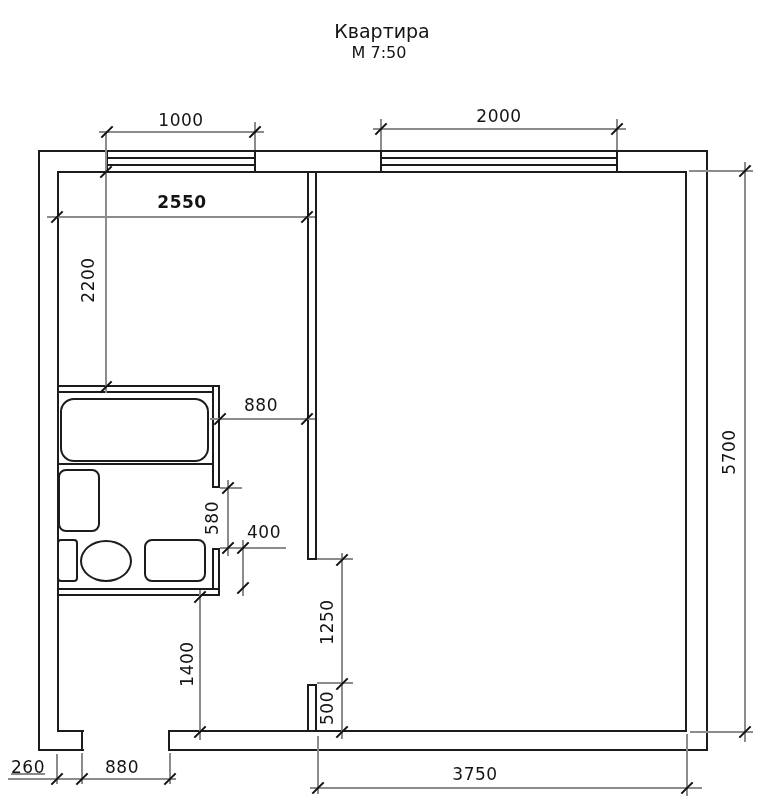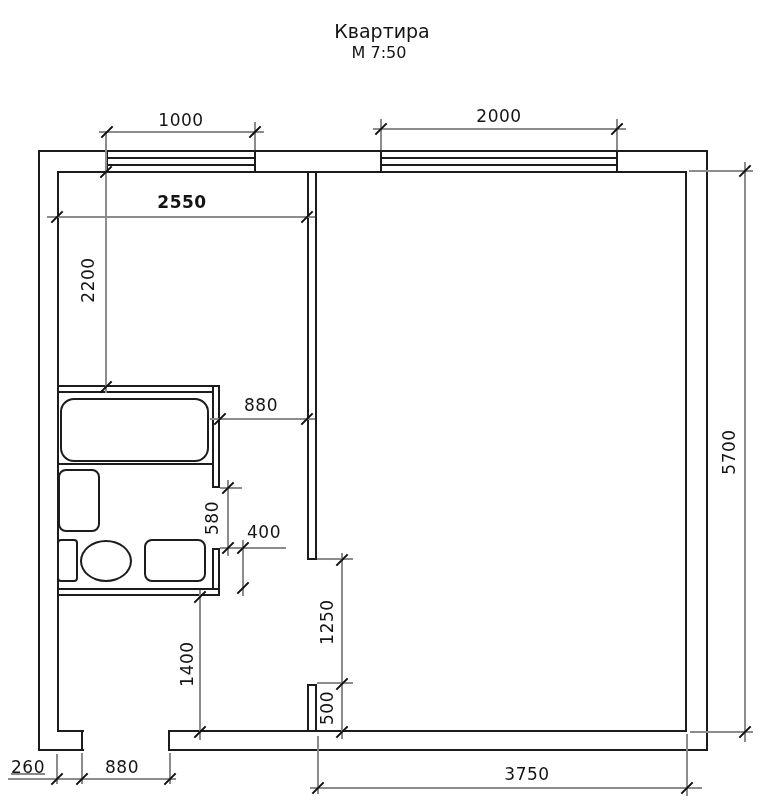--- a/index.html
+++ b/index.html
@@ -122,16 +122,16 @@
   <div class="dtx" style="left:182px;top:192px;font-weight:bold;">2550</div>
   <div class="dtx v" style="left:88px;top:270px;">2200</div>
   <div class="dtx" style="left:261px;top:395px;">880</div>
   <div class="dtx v" style="left:212px;top:508px;">580</div>
   <div class="dtx" style="left:264px;top:522px;">400</div>
   <div class="dtx v" style="left:327px;top:612px;">1250</div>
   <div class="dtx v" style="left:327px;top:698px;">500</div>
   <div class="dtx v" style="left:187px;top:654px;">1400</div>
   <div class="dtx" style="left:28px;top:757px;text-decoration:underline;">260</div>
   <div class="dtx" style="left:122px;top:757px;">880</div>
-  <div class="dtx" style="left:527px;top:764px;">3750</div>
+  <div class="dtx" style="left:475px;top:764px;">3750</div>
   <div class="dtx v" style="left:729px;top:442px;">5700</div>
 
 </div>
 
 </body></html>

